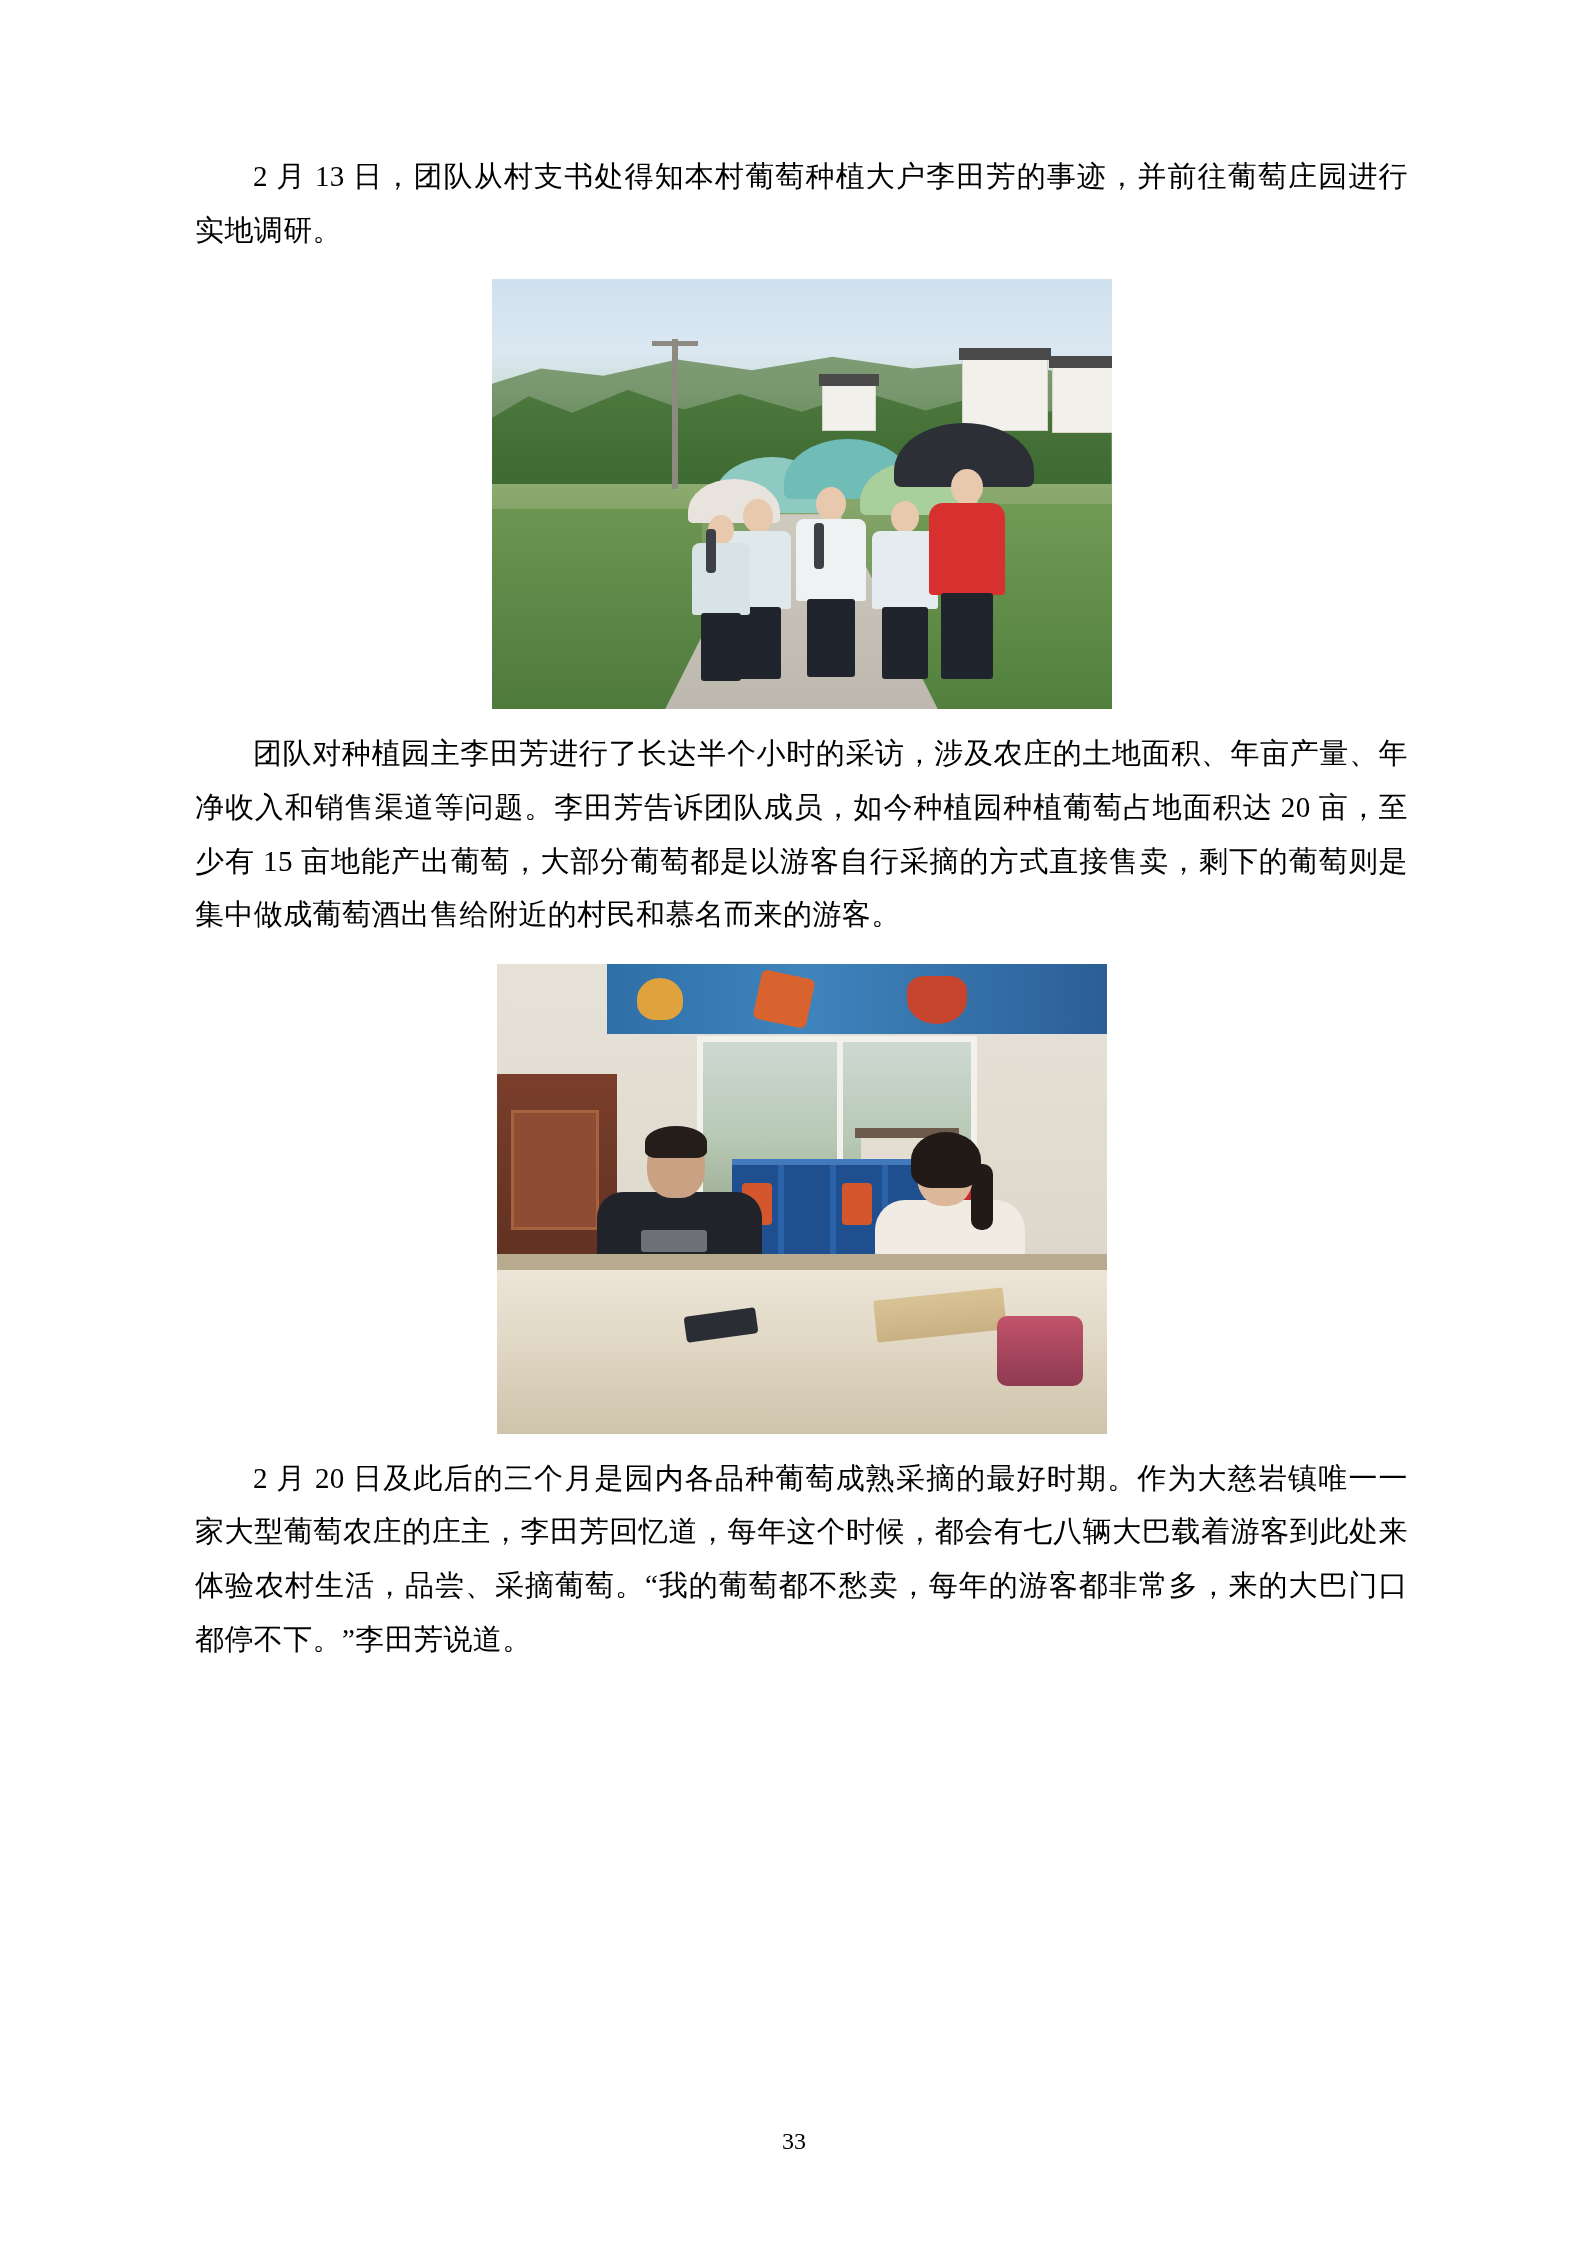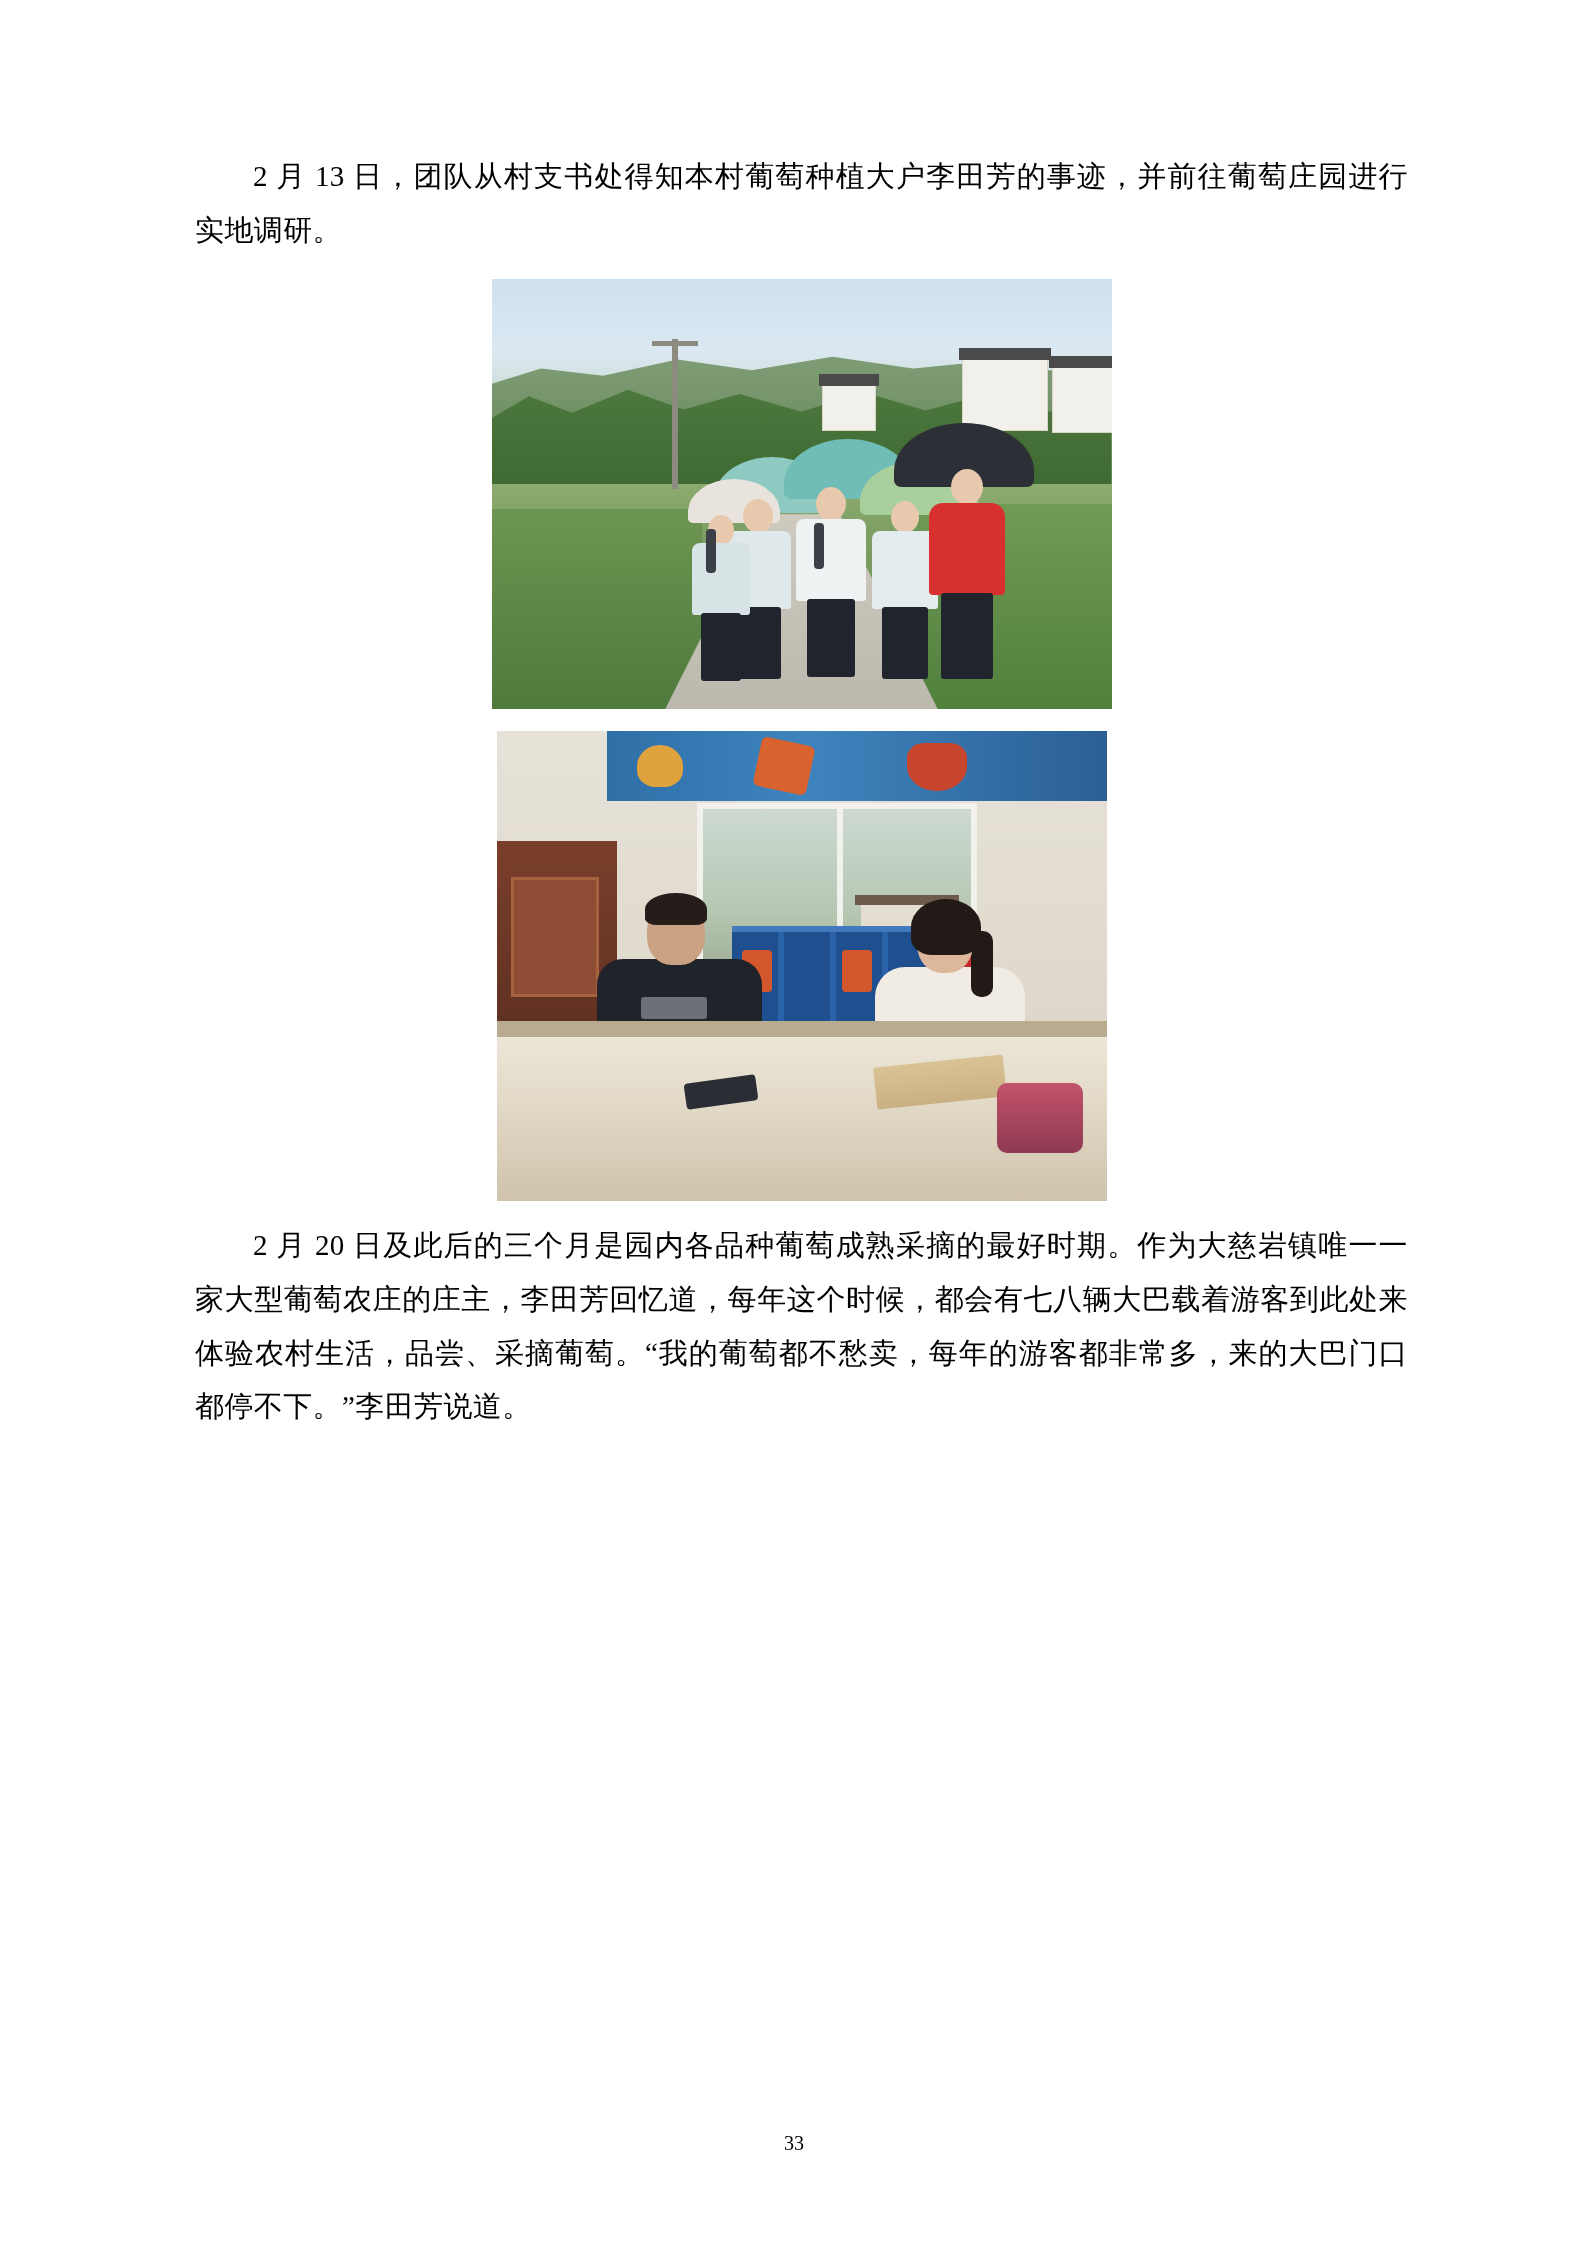--- a/index.html
+++ b/index.html
@@ -135,21 +135,21 @@
   .p2-woman-body { position:absolute; left:378px; top:236px; width:150px; height:120px; background:#f0ece4; border-radius:30px 30px 0 0; }
   .p2-book { position:absolute; left:378px; top:330px; width:130px; height:42px; background: linear-gradient(#d9c394,#c9b083); transform: rotate(-6deg); border-radius:3px; }
   .p2-phone { position:absolute; left:188px; top:348px; width:72px; height:26px; background:#2a2d33; border-radius:4px; transform: rotate(-8deg); }
   .p2-bag { position:absolute; left:500px; top:352px; width:86px; height:70px; background: linear-gradient(#c2536a,#8e3a52); border-radius:10px; }
 
   .page-number {
     position: absolute;
     left: 0; right: 0;
     bottom: 90px;
     text-align: center;
-    font-size: 20px;
+    font-size: 24px;
     font-family: "Liberation Serif", serif;
   }
 </style>
 </head>
 <body>
 
 <div class="page">
 
   <p class="body-text">2 月 13 日，团队从村支书处得知本村葡萄种植大户李田芳的事迹，并前往葡萄庄园进行实地调研。</p>
 
@@ -206,20 +206,21 @@
         <div class="head" style="top:0; width:32px; height:36px;"></div>
         <div class="torso" style="top:34px; width:76px; height:92px; background:#d8302f; border-radius:14px 14px 4px 4px;"></div>
         <div class="legs" style="top:124px; width:52px; height:86px;"></div>
       </div>
 
       <div style="position:absolute;left:214px;top:250px;width:10px;height:44px;background:#3b3f46;border-radius:4px;"></div>
       <div style="position:absolute;left:322px;top:244px;width:10px;height:46px;background:#3b3f46;border-radius:4px;"></div>
     </div>
   </div>
 
+  <p class="body-text">团队对种植园主李田芳进行了长达半个小时的采访，涉及农庄的土地面积、年亩产量、年净收入和销售渠道等问题。李田芳告诉团队成员，如今种植园种植葡萄占地面积达 20 亩，至少有 15 亩地能产出葡萄，大部分葡萄都是以游客自行采摘的方式直接售卖，剩下的葡萄则是集中做成葡萄酒出售给附近的村民和慕名而来的游客。</p>
 
   <div class="figure">
     <div class="photo photo2">
       <div class="p2-wall"></div>
       <div class="p2-mural">
           <div class="m1"></div>
           <div class="m2"></div>
           <div class="m3"></div>
         </div>
       <div class="p2-window">

